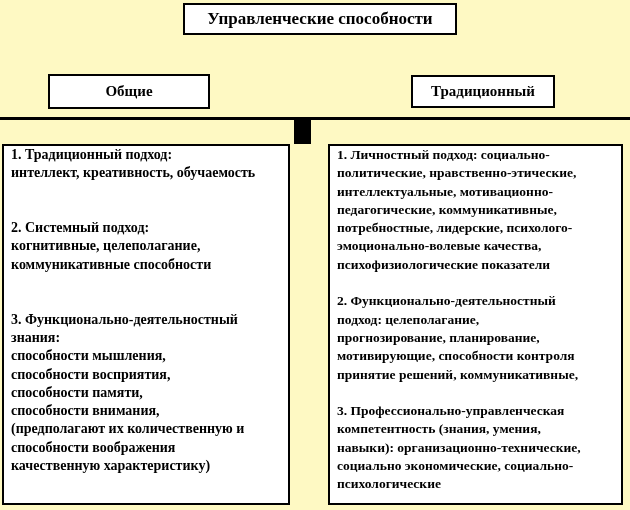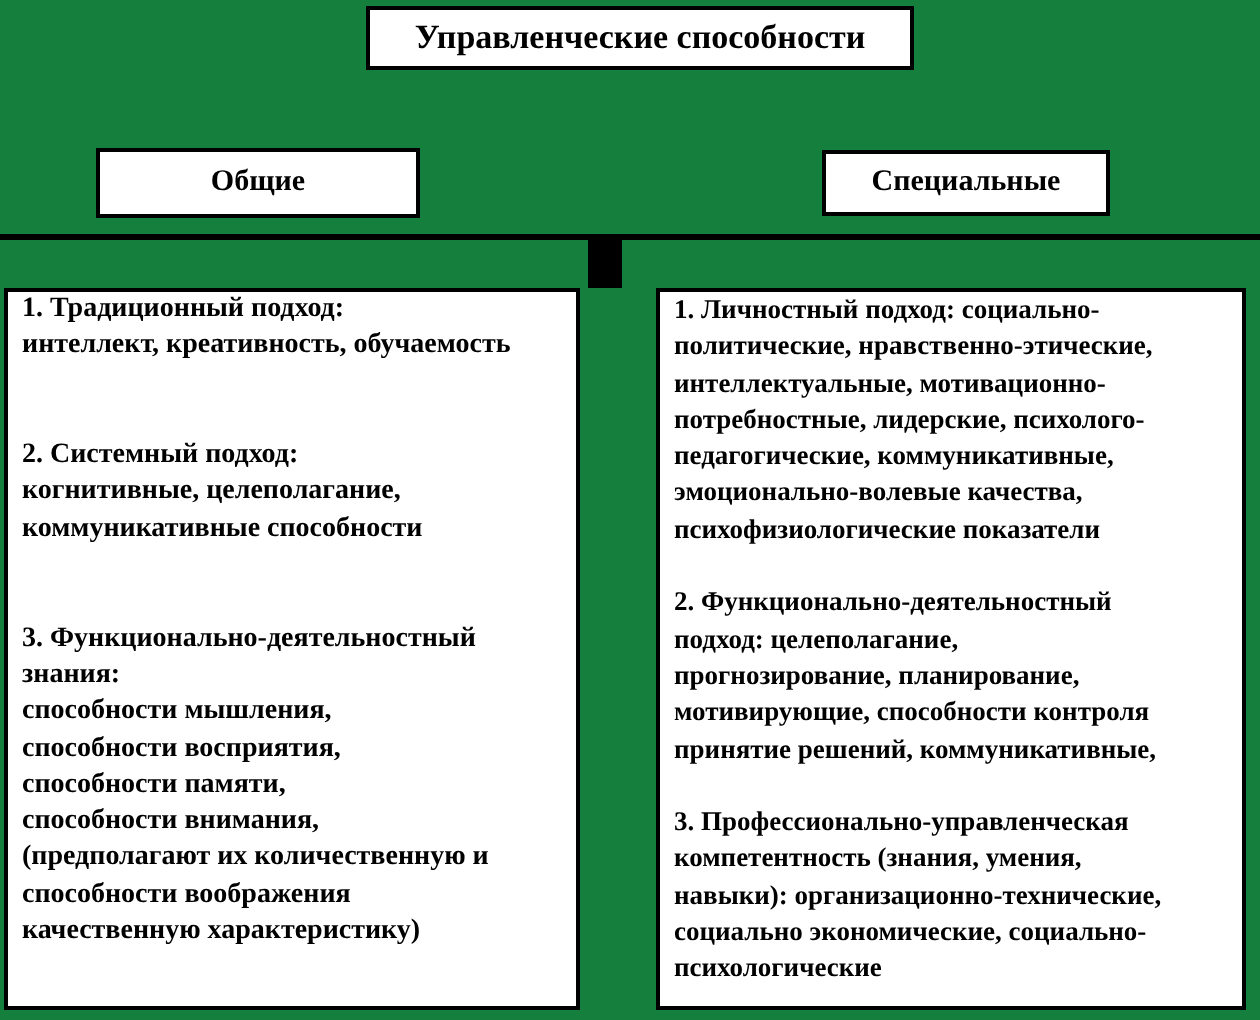--- a/index.html
+++ b/index.html
@@ -1,20 +1,20 @@
 <!DOCTYPE html>
 <html><head>
 <meta charset="utf-8">
 <style>
   html, body { margin: 0; padding: 0; background: #ffffff; }
   .canvas {
     position: relative;
     width: 630px;
     height: 510px;
-    background: #15803d;
+    background: #fef9c3;
     font-family: "Liberation Serif", serif;
     font-weight: bold;
     color: #000000;
     overflow: hidden;
   }
   .box {
     position: absolute;
     background: #ffffff;
     border: 2px solid #000000;
     box-sizing: border-box;
@@ -58,21 +58,21 @@
 
   <div class="box title-box">
     <span>Управленческие способности</span>
   </div>
 
   <div class="box branch-box branch-left">
     <span>Общие</span>
   </div>
 
   <div class="box branch-box branch-right">
-    <span>Специальные</span>
+    <span>Традиционный</span>
   </div>
 
   <div class="hline"></div>
   <div class="stub"></div>
 
   <div class="box detail-box detail-left">
       <div class="tline">1. Традиционный подход:</div>
       <div class="tline">интеллект, креативность, обучаемость</div>
       <div class="tline">&nbsp;</div>
       <div class="tline">&nbsp;</div>
@@ -89,22 +89,22 @@
       <div class="tline">способности внимания,</div>
       <div class="tline">(предполагают их количественную и</div>
       <div class="tline">способности воображения</div>
       <div class="tline">качественную характеристику)</div>
     </div>
 
   <div class="box detail-box detail-right">
       <div class="tline">1. Личностный подход: социально-</div>
       <div class="tline">политические, нравственно-этические,</div>
       <div class="tline">интеллектуальные, мотивационно-</div>
+      <div class="tline">педагогические, коммуникативные,</div>
       <div class="tline">потребностные, лидерские, психолого-</div>
-      <div class="tline">педагогические, коммуникативные,</div>
       <div class="tline">эмоционально-волевые качества,</div>
       <div class="tline">психофизиологические показатели</div>
       <div class="tline">&nbsp;</div>
       <div class="tline">2. Функционально-деятельностный</div>
       <div class="tline">подход: целеполагание,</div>
       <div class="tline">прогнозирование, планирование,</div>
       <div class="tline">мотивирующие, способности контроля</div>
       <div class="tline">принятие решений, коммуникативные,</div>
       <div class="tline">&nbsp;</div>
       <div class="tline">3. Профессионально-управленческая</div>

